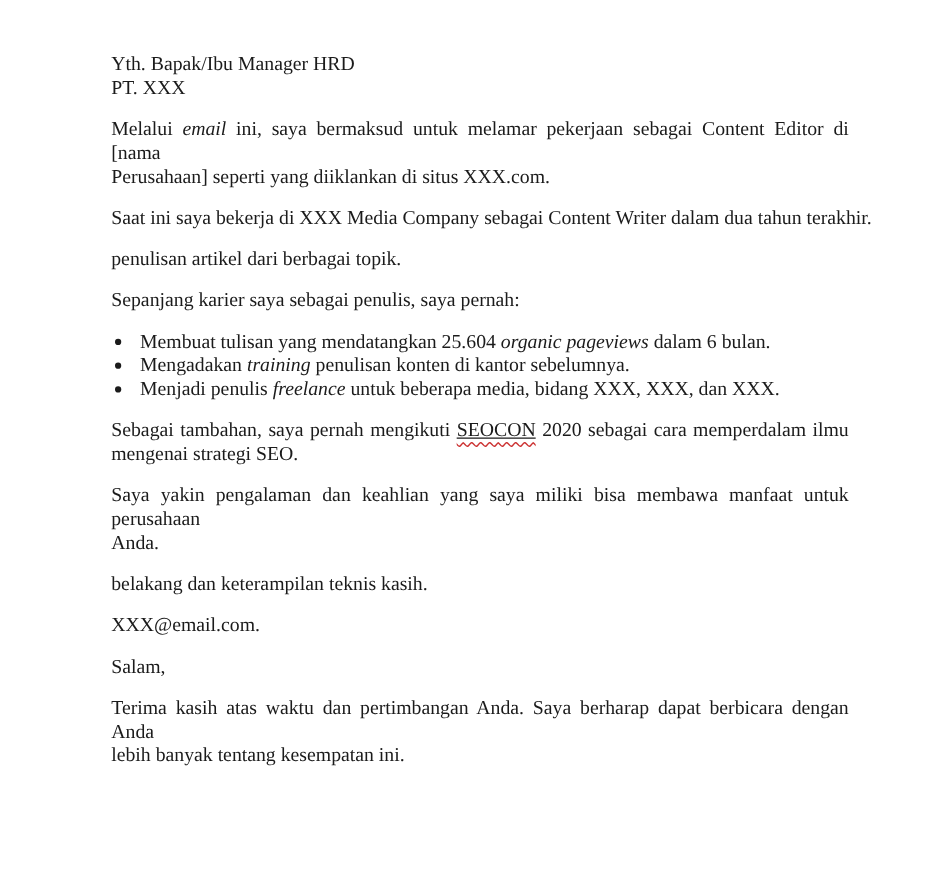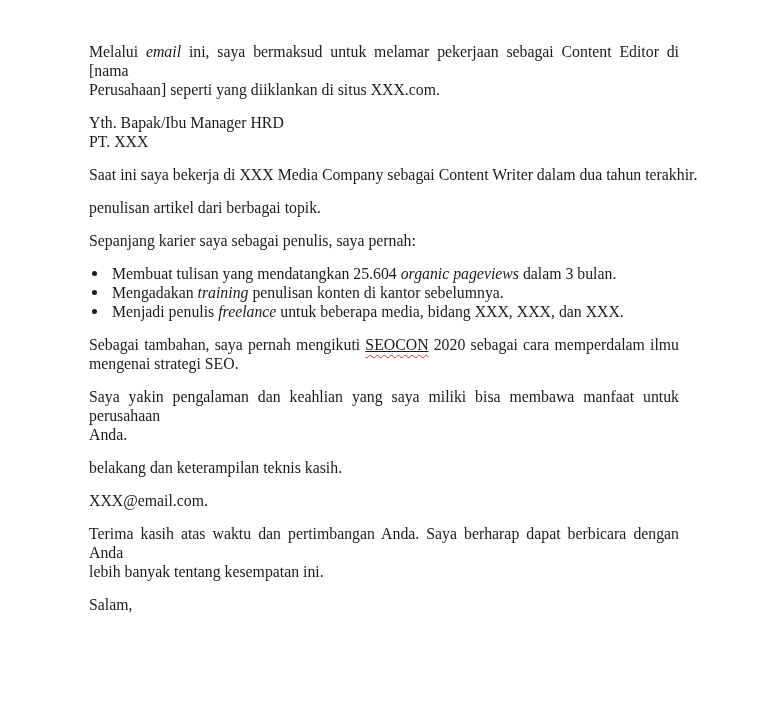--- a/index.html
+++ b/index.html
@@ -50,43 +50,43 @@
     text-underline-offset: 4px;
   }
 </style>
 </head>
 <body>
 
 <div class="page">
   <div class="content">
 
     <div class="para">
-      <span class="line j"><span>Melalui </span><em>email</em><span> ini, saya bermaksud untuk melamar pekerjaan sebagai Content Editor di [nama</span></span>
-      <span class="line">Perusahaan] seperti yang diiklankan di situs XXX.com.</span>
+      <span class="line nowrap">Yth. Bapak/Ibu Manager HRD</span>
+      <span class="line nowrap">PT. XXX</span>
     </div>
 
     <div class="para">
-      <span class="line nowrap">Yth. Bapak/Ibu Manager HRD</span>
-      <span class="line nowrap">PT. XXX</span>
+      <span class="line j"><span>Melalui </span><em>email</em><span> ini, saya bermaksud untuk melamar pekerjaan sebagai Content Editor di [nama</span></span>
+      <span class="line">Perusahaan] seperti yang diiklankan di situs XXX.com.</span>
     </div>
 
     <div class="para">
       <span class="line nowrap">Saat ini saya bekerja di XXX Media Company sebagai Content Writer dalam dua tahun terakhir.</span>
     </div>
 
     <div class="para">
       <span class="line">penulisan artikel dari berbagai topik.</span>
     </div>
 
     <div class="para">
       <span class="line nowrap">Sepanjang karier saya sebagai penulis, saya pernah:</span>
     </div>
 
     <ul class="bullets">
-      <li><span>Membuat tulisan yang mendatangkan 25.604 </span><em>organic pageviews</em><span> dalam 3 bulan.</span></li>
+      <li><span>Membuat tulisan yang mendatangkan 25.604 </span><em>organic pageviews</em><span> dalam 6 bulan.</span></li>
       <li><span>Mengadakan </span><em>training</em><span> penulisan konten di kantor sebelumnya.</span></li>
       <li><span>Menjadi penulis </span><em>freelance</em><span> untuk beberapa media, bidang XXX, XXX, dan XXX.</span></li>
     </ul>
 
     <div class="para">
       <span class="line j"><span>Sebagai tambahan, saya pernah mengikuti </span><span class="u-solid"><span class="u-spell">SEOCON</span></span><span> 2020 sebagai cara memperdalam ilmu</span></span>
       <span class="line">mengenai strategi SEO.</span>
     </div>
 
     <div class="para">
@@ -96,22 +96,22 @@
 
     <div class="para">
       <span class="line">belakang dan keterampilan teknis kasih.</span>
     </div>
 
     <div class="para">
       <span class="line">XXX@email.com.</span>
     </div>
 
     <div class="para">
-      <span class="line j">Terima kasih atas waktu dan pertimbangan Anda. Saya berharap dapat berbicara dengan Anda</span>
-      <span class="line">lebih banyak tentang kesempatan ini.</span>
+      <span class="line nowrap">Salam,</span>
     </div>
 
     <div class="para">
-      <span class="line nowrap">Salam,</span>
+      <span class="line j">Terima kasih atas waktu dan pertimbangan Anda. Saya berharap dapat berbicara dengan Anda</span>
+      <span class="line">lebih banyak tentang kesempatan ini.</span>
     </div>
 
   </div>
 </div>
 
 </body></html>

